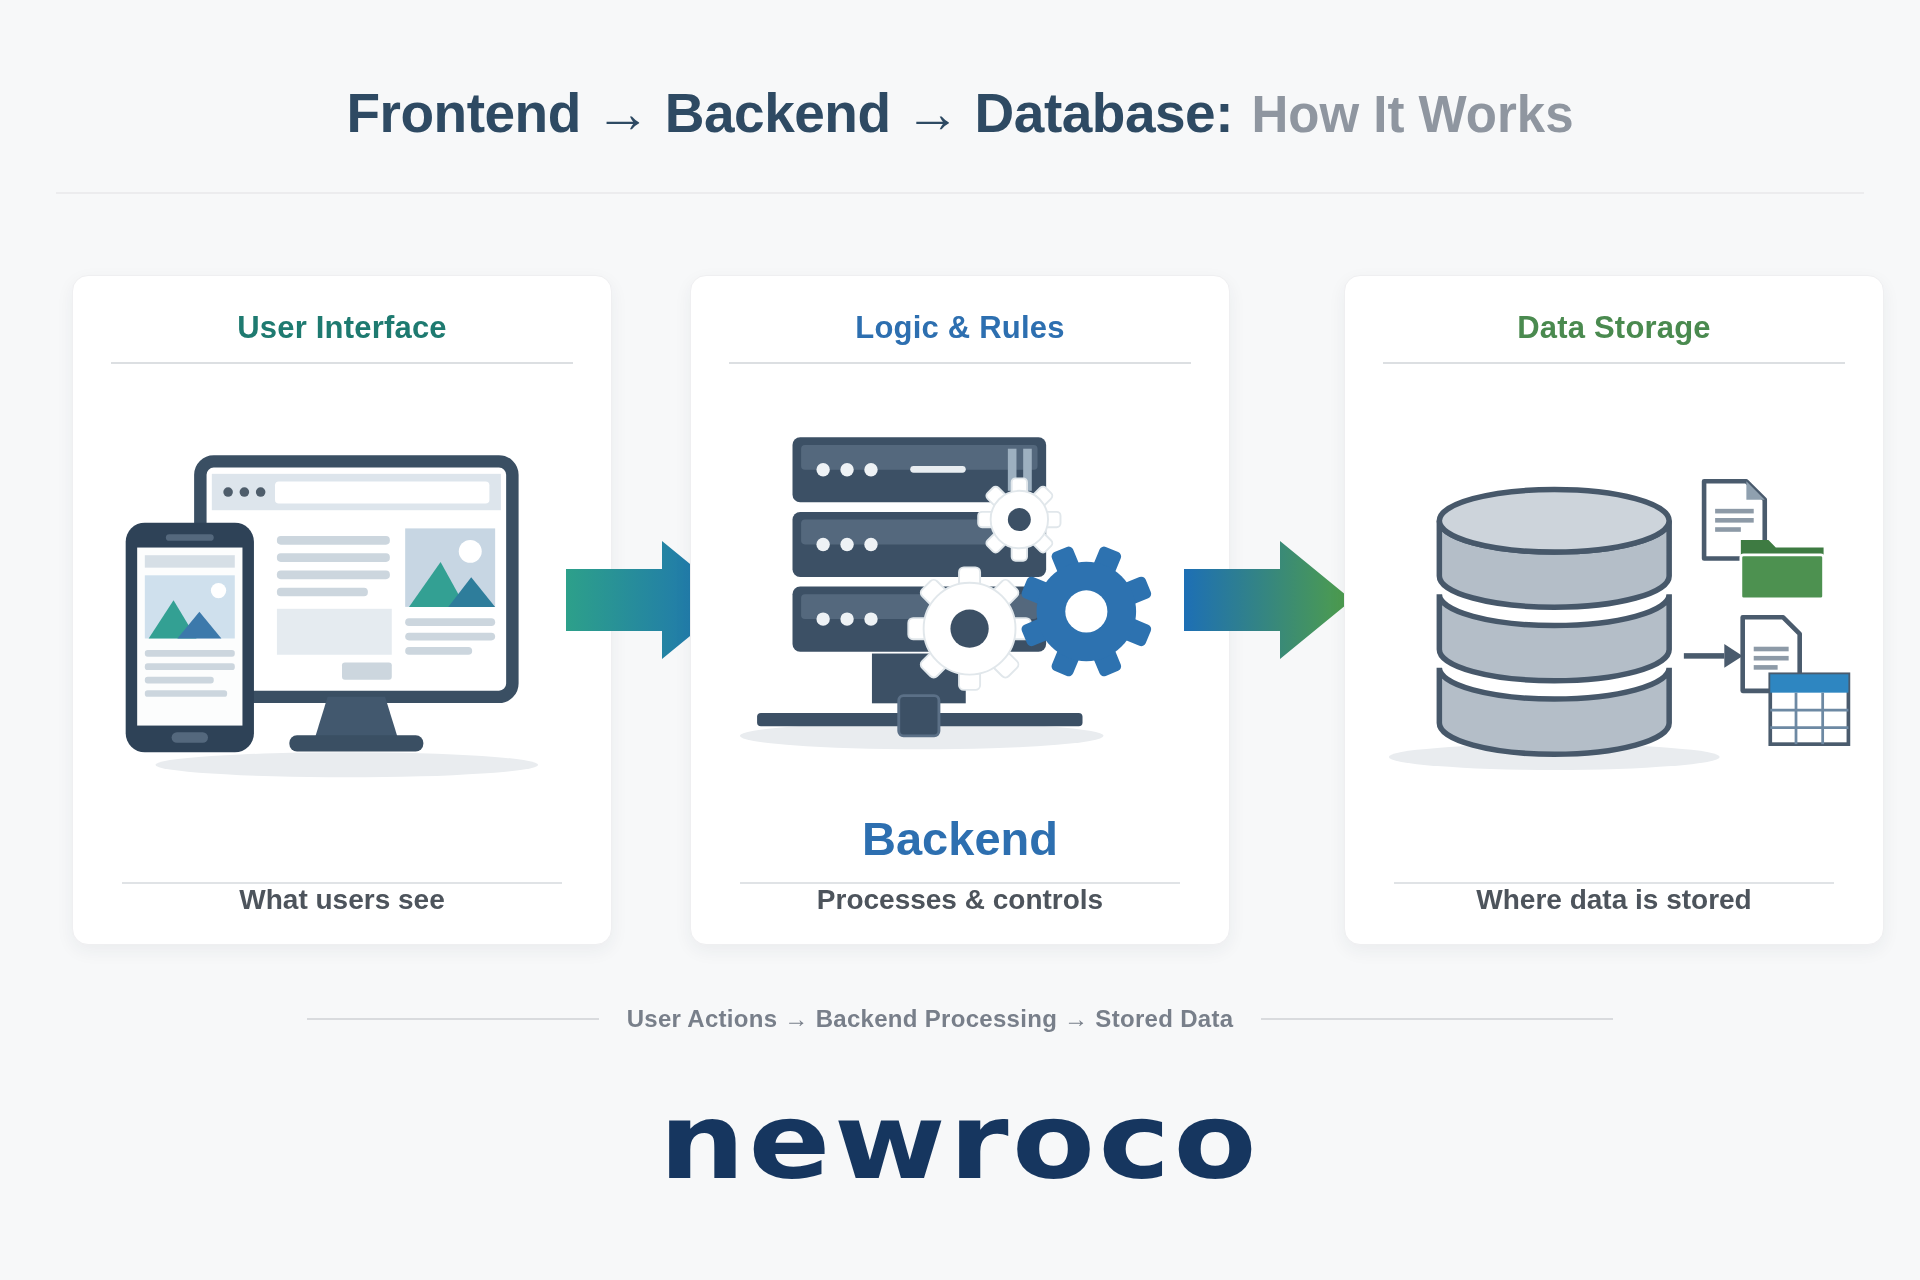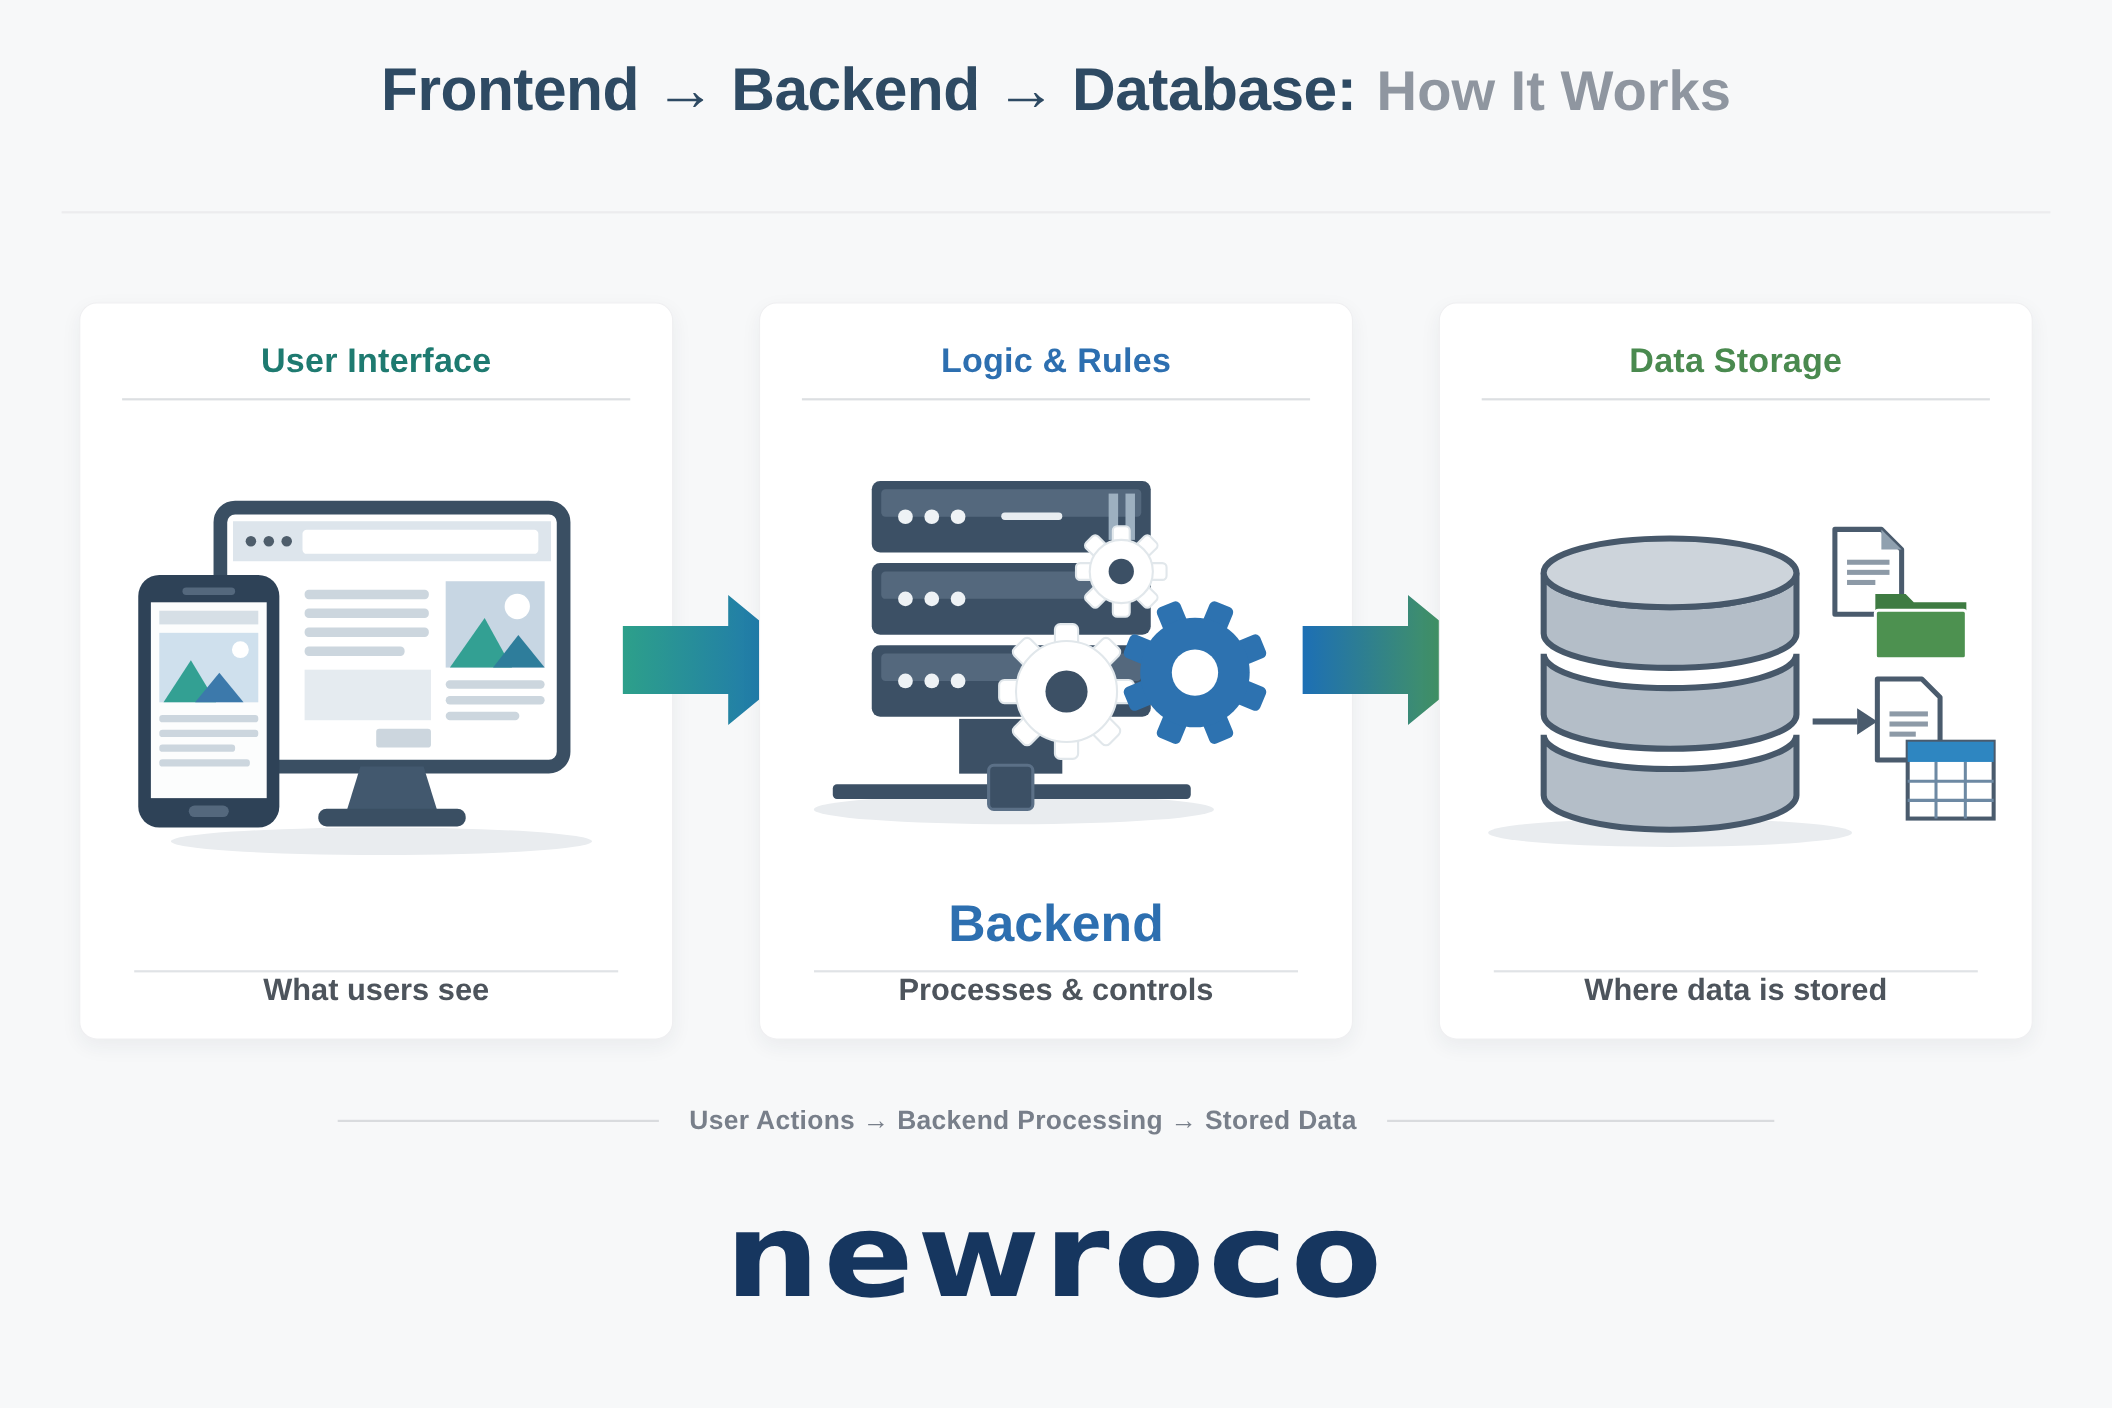--- a/index.html
+++ b/index.html
@@ -9,32 +9,32 @@
     --backend_accent:#2d6fb0;
     --database_header:#4a8a4f; --database_title:#3e7c46;
     --subtitle_gray:#4d545c; --caption_gray:#787f8a;
     --divider:#e0e3e6; --logo_navy:#16365f;
     --arrow_teal:#2da08a; --arrow_blue:#1d6fb5; --arrow_green:#4f9e49;
   }
   *{margin:0;padding:0;box-sizing:border-box}
   html,body{background:#fff}
   .canvas{position:relative;width:1920px;height:1280px;overflow:hidden;
     background:var(--bg);font-family:"Liberation Sans","DejaVu Sans",sans-serif;}
-  .title-wrap{position:absolute;top:49px;left:0;width:100%;text-align:center;white-space:nowrap}
+  .title-wrap{position:absolute;top:81px;left:0;width:100%;text-align:center;white-space:nowrap}
   .title-main{font-size:55px;font-weight:bold;color:var(--title_navy);letter-spacing:-0.5px}
   .title-suffix{font-size:51px;font-weight:bold;color:var(--title_gray);margin-left:14px}
   .top-divider{position:absolute;top:192px;left:56px;right:56px;height:2px;background:#ececee}
 
   .cards-row{position:absolute;top:275px;left:72px;width:1776px;height:670px}
   .card{position:absolute;top:0;width:540px;height:670px;background:var(--card_bg);
     border:1px solid #efeff1;border-radius:16px;box-shadow:0 6px 18px rgba(40,50,60,.06);
     display:flex;flex-direction:column;align-items:center;padding:34px 30px 28px;}
   .card-frontend{left:0}
   .card-backend{left:618px}
-  .card-database{left:1236px}
+  .card-database{left:1272px}
   .card-header{font-size:31px;font-weight:bold;letter-spacing:.2px}
   .card-frontend .card-header{color:var(--frontend_header)}
   .card-backend  .card-header{color:var(--backend_accent)}
   .card-database .card-header{color:var(--database_header)}
   .header-divider{width:462px;height:2px;background:#dcdfe2;margin-top:16px}
   .illustration{flex:1;display:flex;align-items:center;justify-content:center;width:100%}
   .card-title{font-size:47px;font-weight:bold}
   .card-frontend .card-title{color:var(--frontend_title)}
   .card-backend  .card-title{color:var(--backend_accent)}
   .card-database .card-title{color:var(--database_title)}

